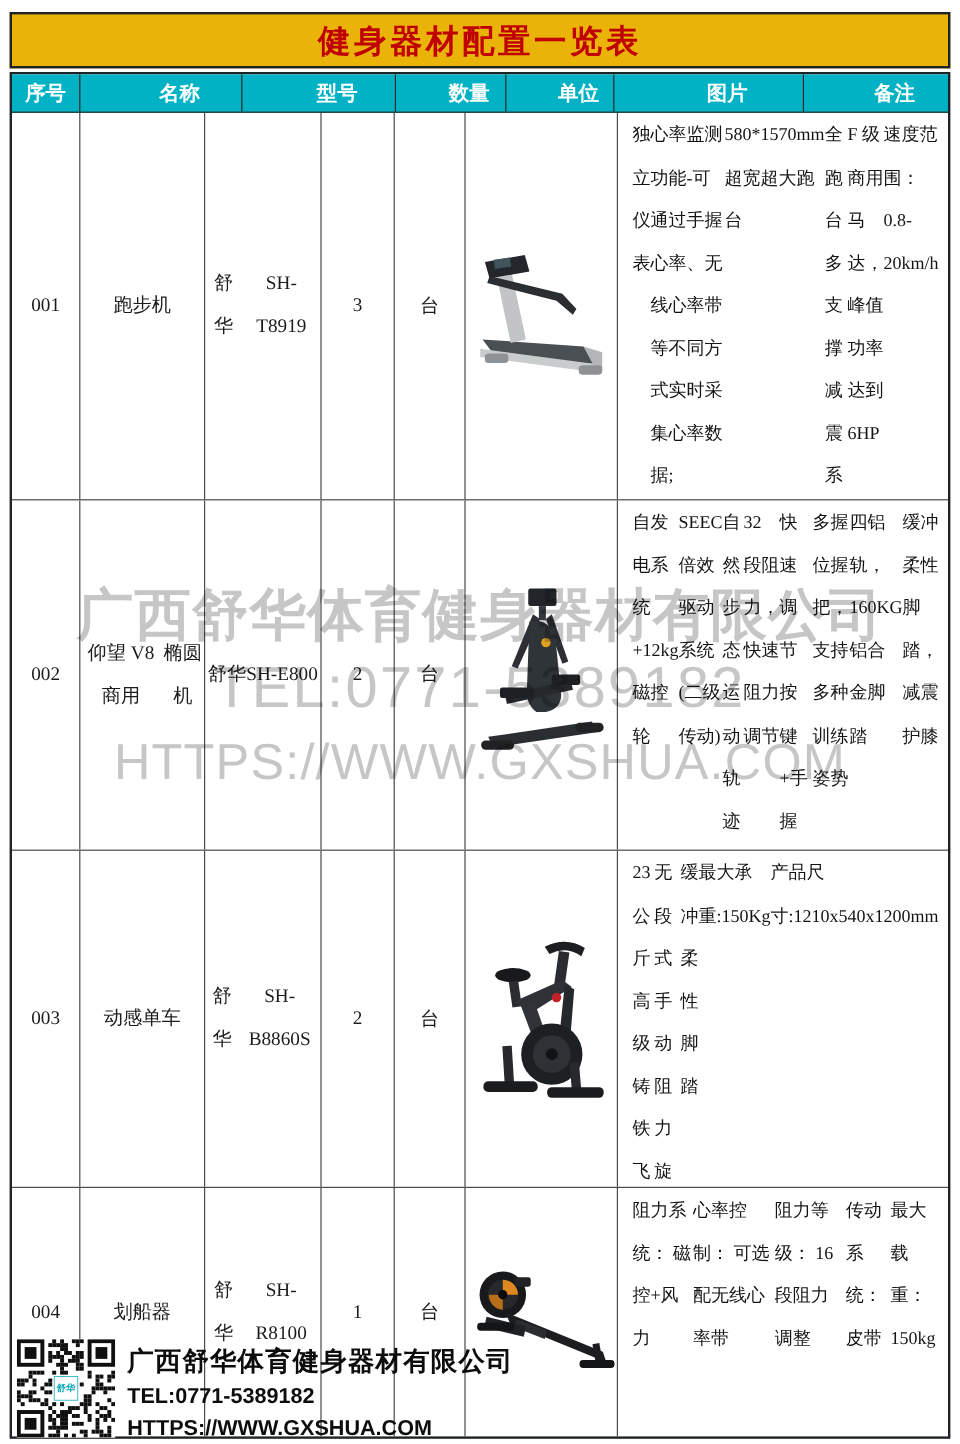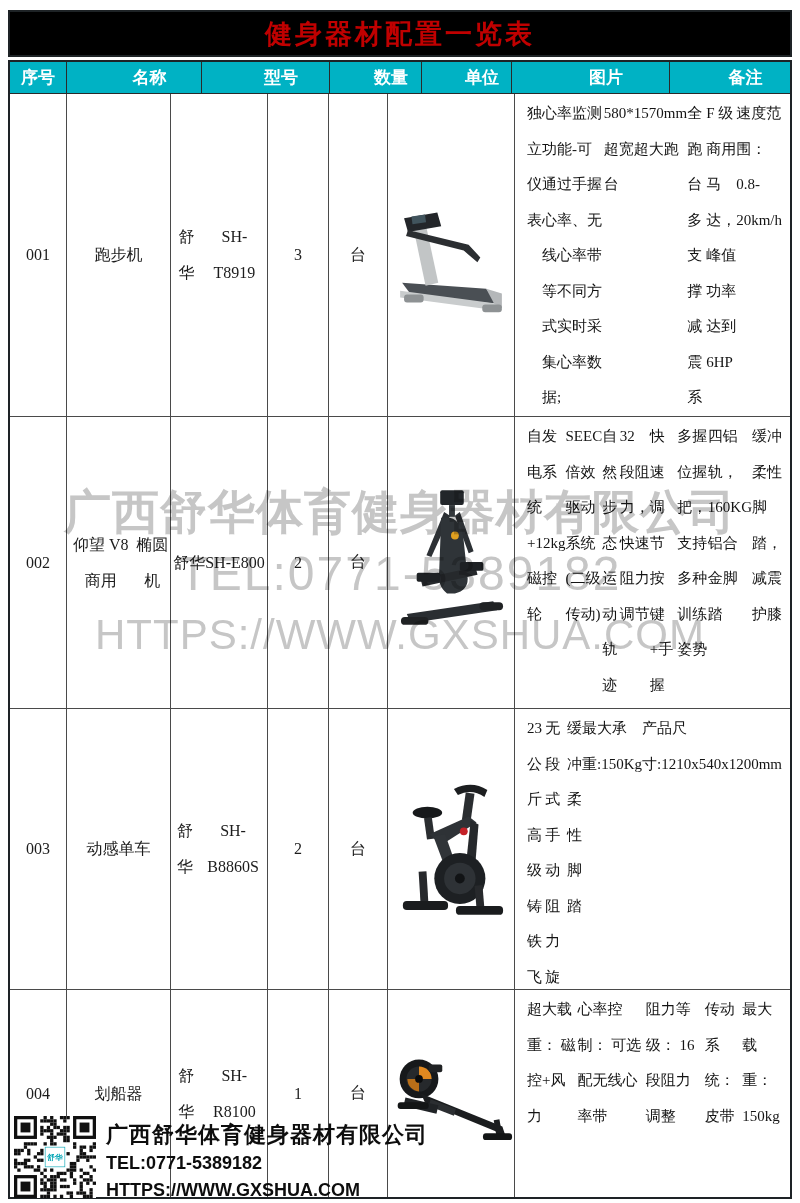--- a/index.html
+++ b/index.html
@@ -4,21 +4,21 @@
 <style>
   * { margin:0; padding:0; box-sizing:border-box; }
   html,body { background:#ffffff; }
   .page {
     position:relative; width:800px; height:1203px; background:#fff; overflow:hidden;
     font-family:"Liberation Serif", serif; color:#111;
   }
   
   .title-bar {
     position:absolute; left:8px; top:10px; width:784px; height:47px;
-    background:#000000; border:2px solid #1e2326;
+    background:#eab308; border:2px solid #1e2326;
     display:flex; align-items:center; justify-content:center;
   }
   .title-bar span {
     font-family:"Liberation Sans", sans-serif; font-weight:bold;
     font-size:27px; color:#c00000; letter-spacing:3px;
   }
   
   .tbl {
     position:absolute; left:8px; top:60px; width:784px;
     border:2px solid #1e2326; background:#fff;
@@ -222,21 +222,21 @@
           <rect x="42" y="27" width="14" height="8" rx="2" fill="#202224"></rect>
           <path d="M34 57 L118 91 L121 100 L38 66 Z" fill="#1b1d1f"></path>
           <path d="M44 63 L70 73 L68 80 L42 70 Z" fill="#2b2e31"></path>
           <path d="M18 61 L52 69 L50 78 L16 70 Z" fill="#202326"></path>
           <rect x="10" y="66" width="32" height="7" rx="3" fill="#131516"></rect>
           <path d="M112 84 L115 101" stroke="#1b1d1f" stroke-width="6"></path>
           <rect x="98" y="98" width="30" height="7" rx="3" fill="#131516"></rect>
         </svg>
       </div>
       <div class="cell c-remarks">
-        <div class="rline">超大载重： 磁控+风力</div>
+        <div class="rline">阻力系统： 磁控+风力</div>
         <div class="rline">心率控制： 可选配无线心率带</div>
         <div class="rline">阻力等级： 16 段阻力调整</div>
         <div class="rline">传动系统： 皮带</div>
         <div class="rline">最大载重： 150kg</div>
 
       </div>
     </div>
 
   </div>
 

